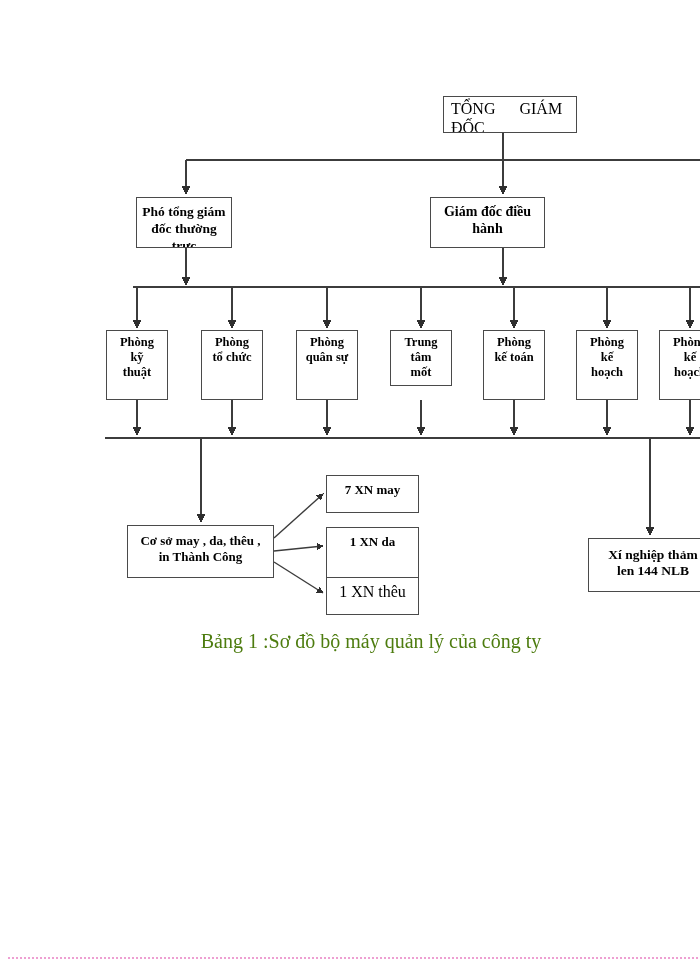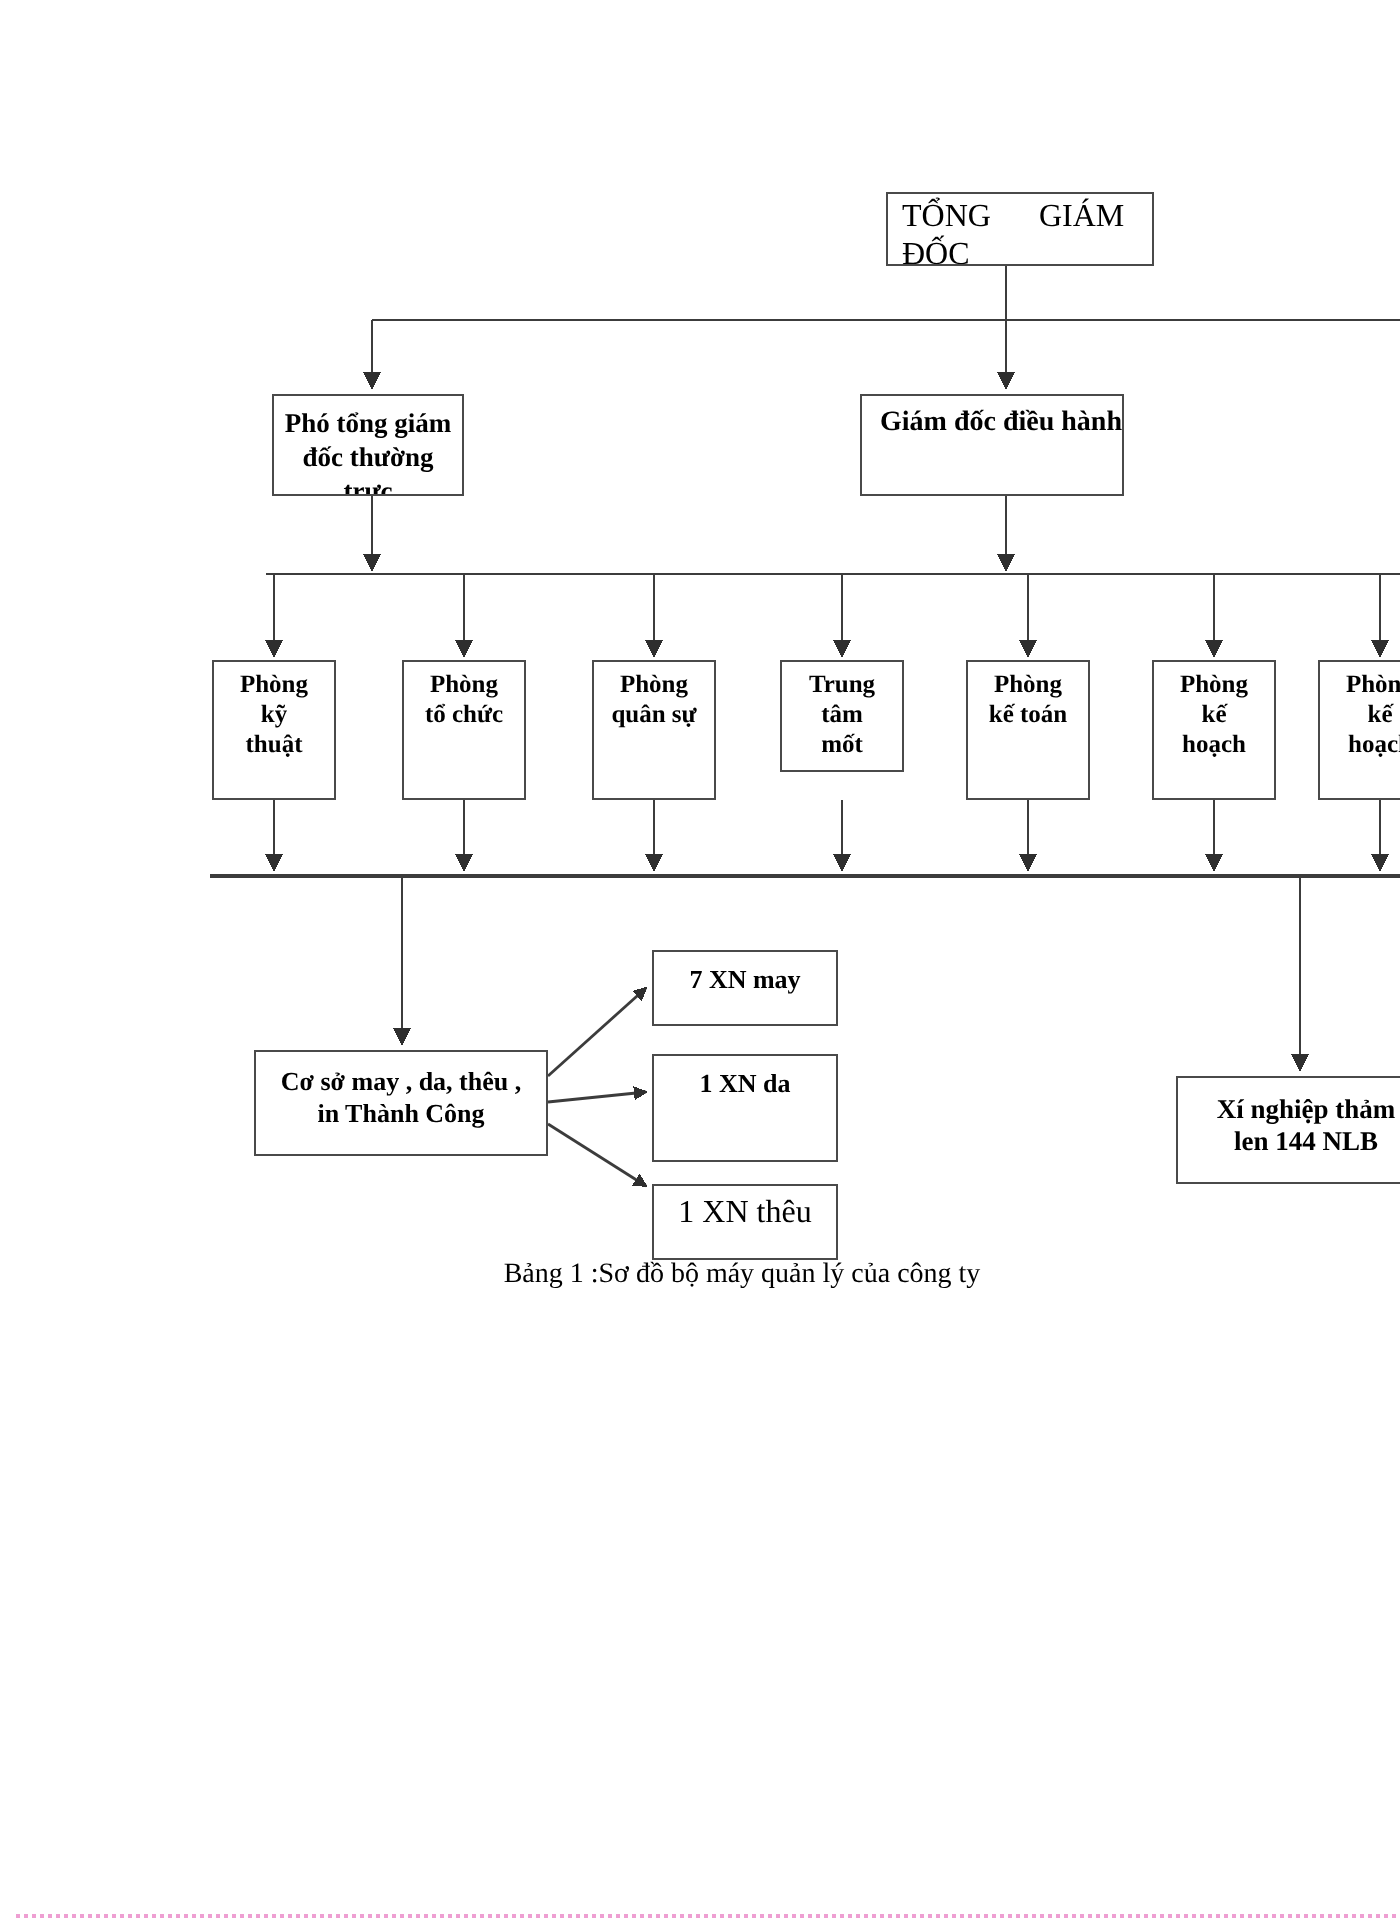--- a/index.html
+++ b/index.html
@@ -20,22 +20,22 @@
     color: #000000;
     text-align: center;
     white-space: pre-wrap;
     overflow: hidden;
     line-height: 15px;
     font-size: 12.5px;
   }
   .bold { font-weight: bold; }
   .caption {
     position: absolute;
-    color: #000000;
-    font-size: 14px;
+    color: #4d7c0f;
+    font-size: 20px;
     text-align: center;
     white-space: pre;
   }
   .page-break {
     position: absolute;
     left: 8px; top: 957px; width: 690px; height: 0;
     border-top: 2px dotted #ee9fd2;
   }
 </style>
 </head>
@@ -89,22 +89,22 @@
     </g>
   </svg>
 
   <div class="node" style="left:443px; top:96px; width:134px; height:37px;
               font-size:16px; line-height:19px; text-align:left; padding:2px 0 0 7px;">TỔNG      GIÁM
 ĐỐC</div>
 
   <div class="node bold" style="left:136px; top:197px; width:96px; height:51px;
               font-size:13.5px; line-height:17px; padding-top:5px;">Phó tổng giám
 đốc thường  trực</div>
-  <div class="node bold" style="left:430px; top:197px; width:132px; height:51px;
-              font-size:14px; line-height:17px; padding-top:5px;text-align:right;">Giám đốc điều hành</div>
+  <div class="node bold" style="left:430px; top:197px; width:115px; height:51px;
+              font-size:14px; line-height:17px; padding-top:5px;">Giám đốc điều hành</div>
 
   <div class="node bold" style="left:106px; top:330px; width:62px; height:70px; padding-top:4px;">Phòng
 kỹ
 thuật</div>
   <div class="node bold" style="left:201px; top:330px; width:62px; height:70px; padding-top:4px;">Phòng
 tổ chức</div>
   <div class="node bold" style="left:296px; top:330px; width:62px; height:70px; padding-top:4px;">Phòng
 quân sự</div>
   <div class="node bold" style="left:390px; top:330px; width:62px; height:56px; padding-top:4px;">Trung
 tâm
@@ -120,21 +120,21 @@
 
   <div class="node bold" style="left:127px; top:525px; width:147px; height:53px;
               font-size:13px; line-height:16px; padding-top:7px;">Cơ sở may , da, thêu ,
 in Thành Công</div>
 
   <div class="node bold" style="left:326px; top:475px; width:93px; height:38px;
               font-size:13px; line-height:16px; padding-top:6px;">7 XN may</div>
   <div class="node bold" style="left:326px; top:527px; width:93px; height:54px;
               font-size:13px; line-height:16px; padding-top:6px;">1 XN da</div>
   <div class="node" style="left:326px; top:577px; width:93px; height:38px;
-              font-size:16px; line-height:19px; padding-top:4px;margin-top:15px;">1 XN thêu</div>
+              font-size:16px; line-height:19px; padding-top:4px;">1 XN thêu</div>
 
   <div class="node bold" style="left:588px; top:538px; width:130px; height:54px;
               font-size:13.5px; line-height:16px; padding-top:8px;">Xí nghiệp thảm
 len 144 NLB</div>
 
   <div class="caption" style="left:96px; top:630px; width:550px;">Bảng 1 :Sơ đồ bộ máy quản lý của công ty</div>
 
   <div class="page-break"></div>
 
 </div>

